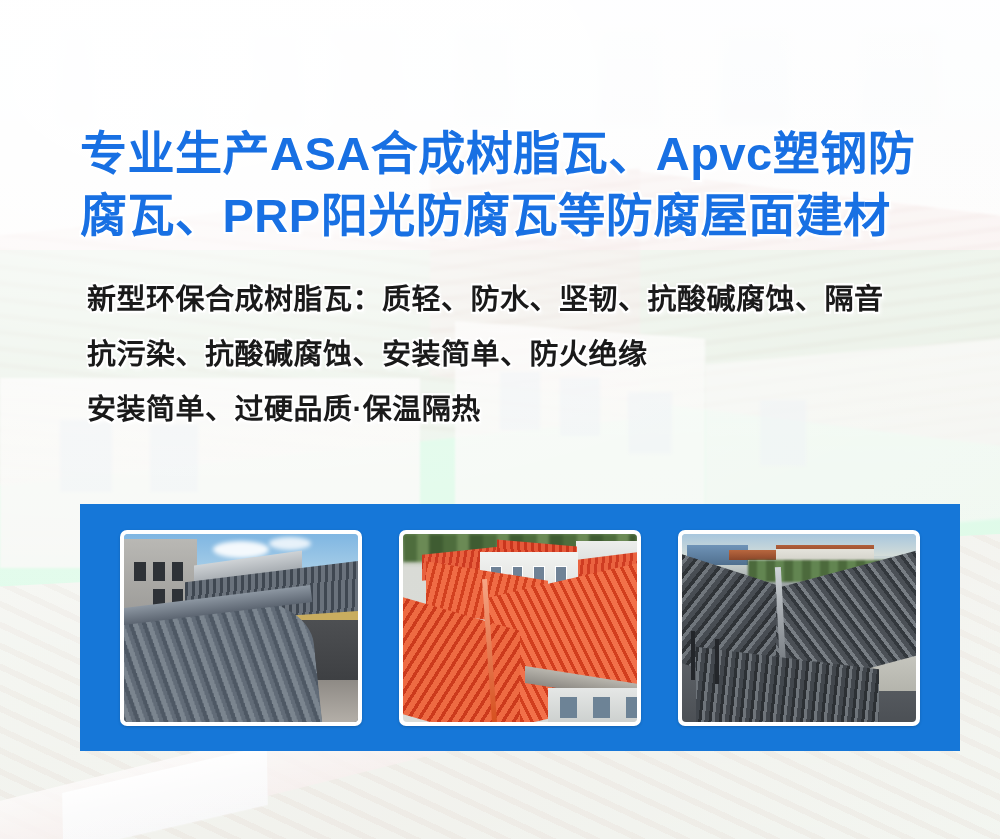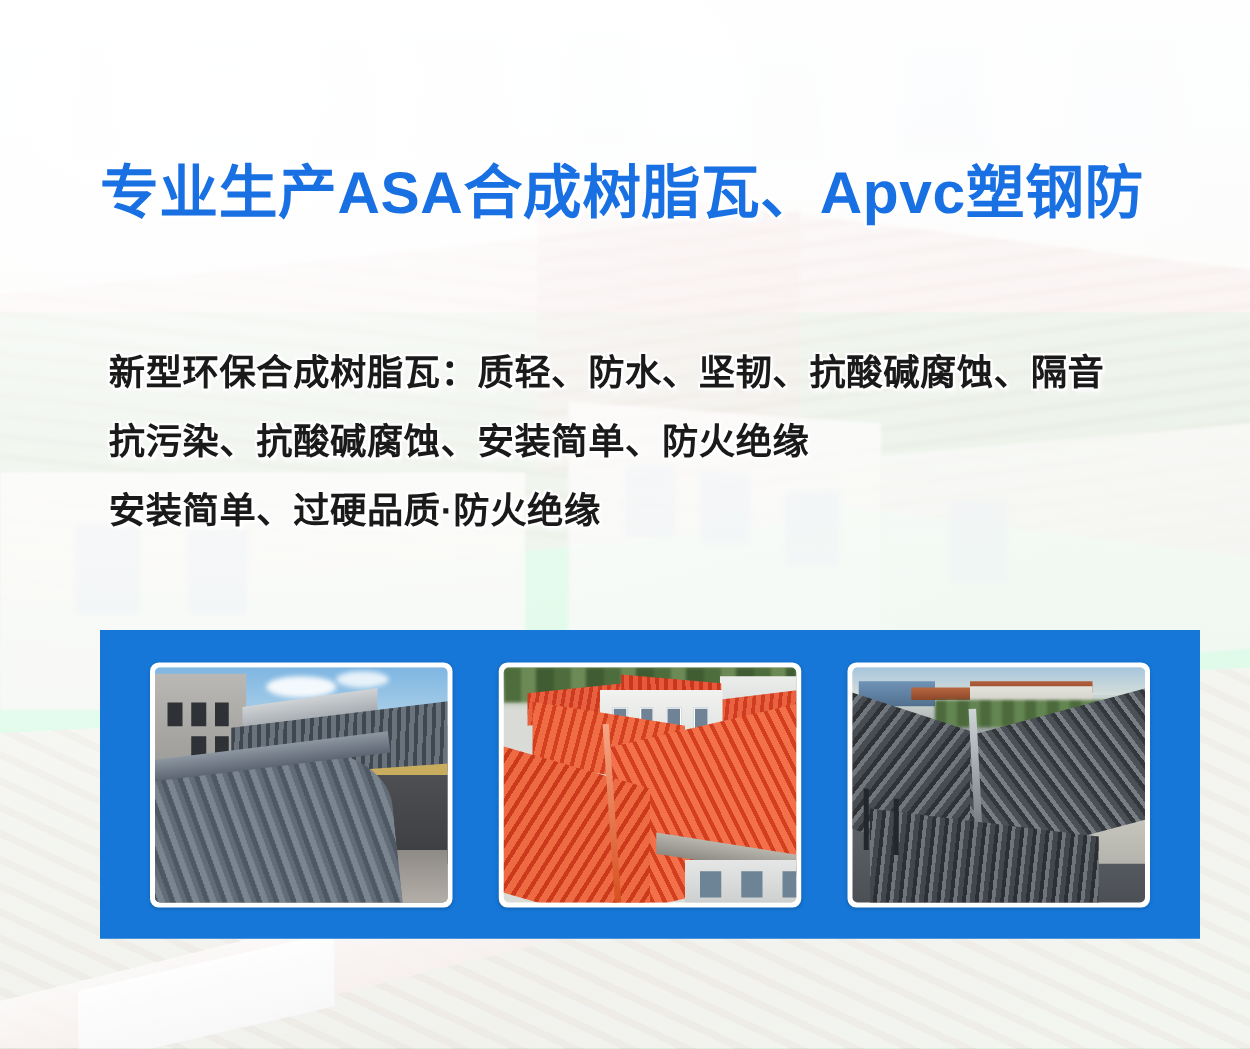--- a/index.html
+++ b/index.html
@@ -362,26 +362,27 @@
     <div class="bg-gutter"></div>
 
     <div class="bg-veil"></div>
     <div class="bg-veil2"></div>
   </div>
 
   <div class="content">
 
     <h1 class="headline">
       <span class="line">专业生产ASA合成树脂瓦、Apvc塑钢防</span>
+      <span class="line">腐瓦、PRP阳光防腐瓦等防腐屋面建材</span>
     </h1>
 
     <div class="subcopy">
       <span class="line">新型环保合成树脂瓦：质轻、防水、坚韧、抗酸碱腐蚀、隔音</span>
       <span class="line">抗污染、抗酸碱腐蚀、安装简单、防火绝缘</span>
-      <span class="line">安装简单、过硬品质·防火绝缘</span>
+      <span class="line">安装简单、过硬品质·保温隔热</span>
     </div>
 
     <div class="gallery-panel">
 
       <div class="photo-frame">
         <div class="photo p1">
           <div class="sky"></div>
           <div class="p1 cloud sq" style="left:38%;top:4%;width:24%;height:9%;background:rgba(255,255,255,.9);border-radius:50%;filter:blur(2px);"></div>
           <div class="p1 cloud sq" style="left:62%;top:2%;width:18%;height:7%;background:rgba(255,255,255,.8);border-radius:50%;filter:blur(2px);"></div>
           <div class="bldg-l">

